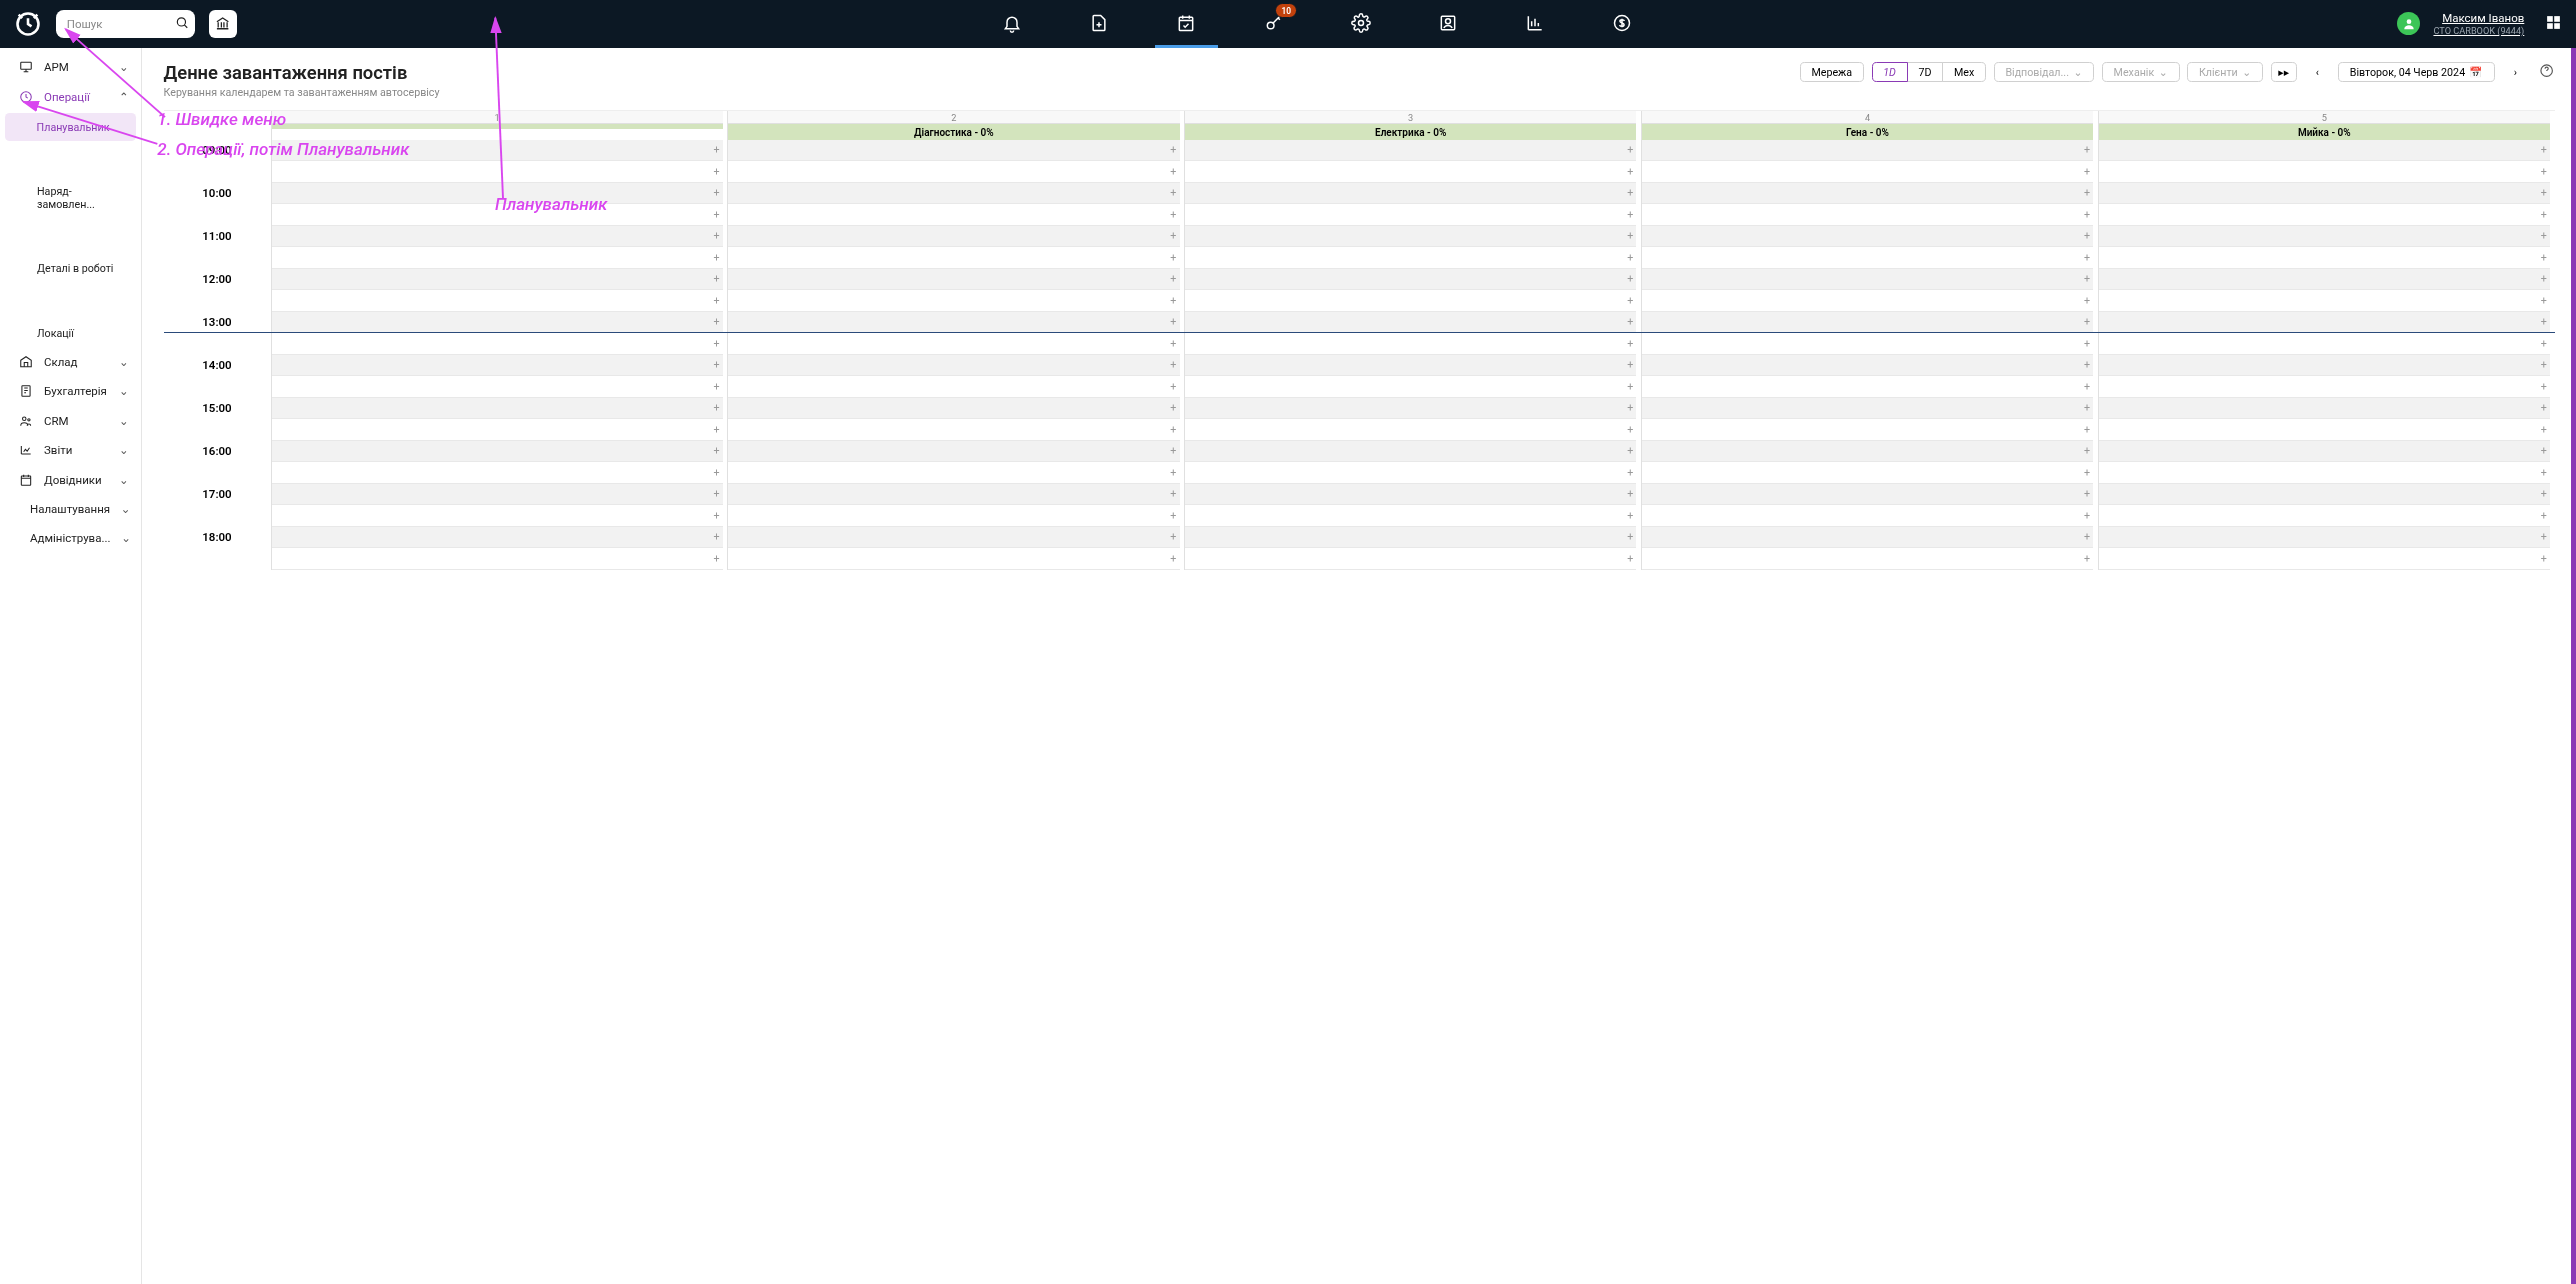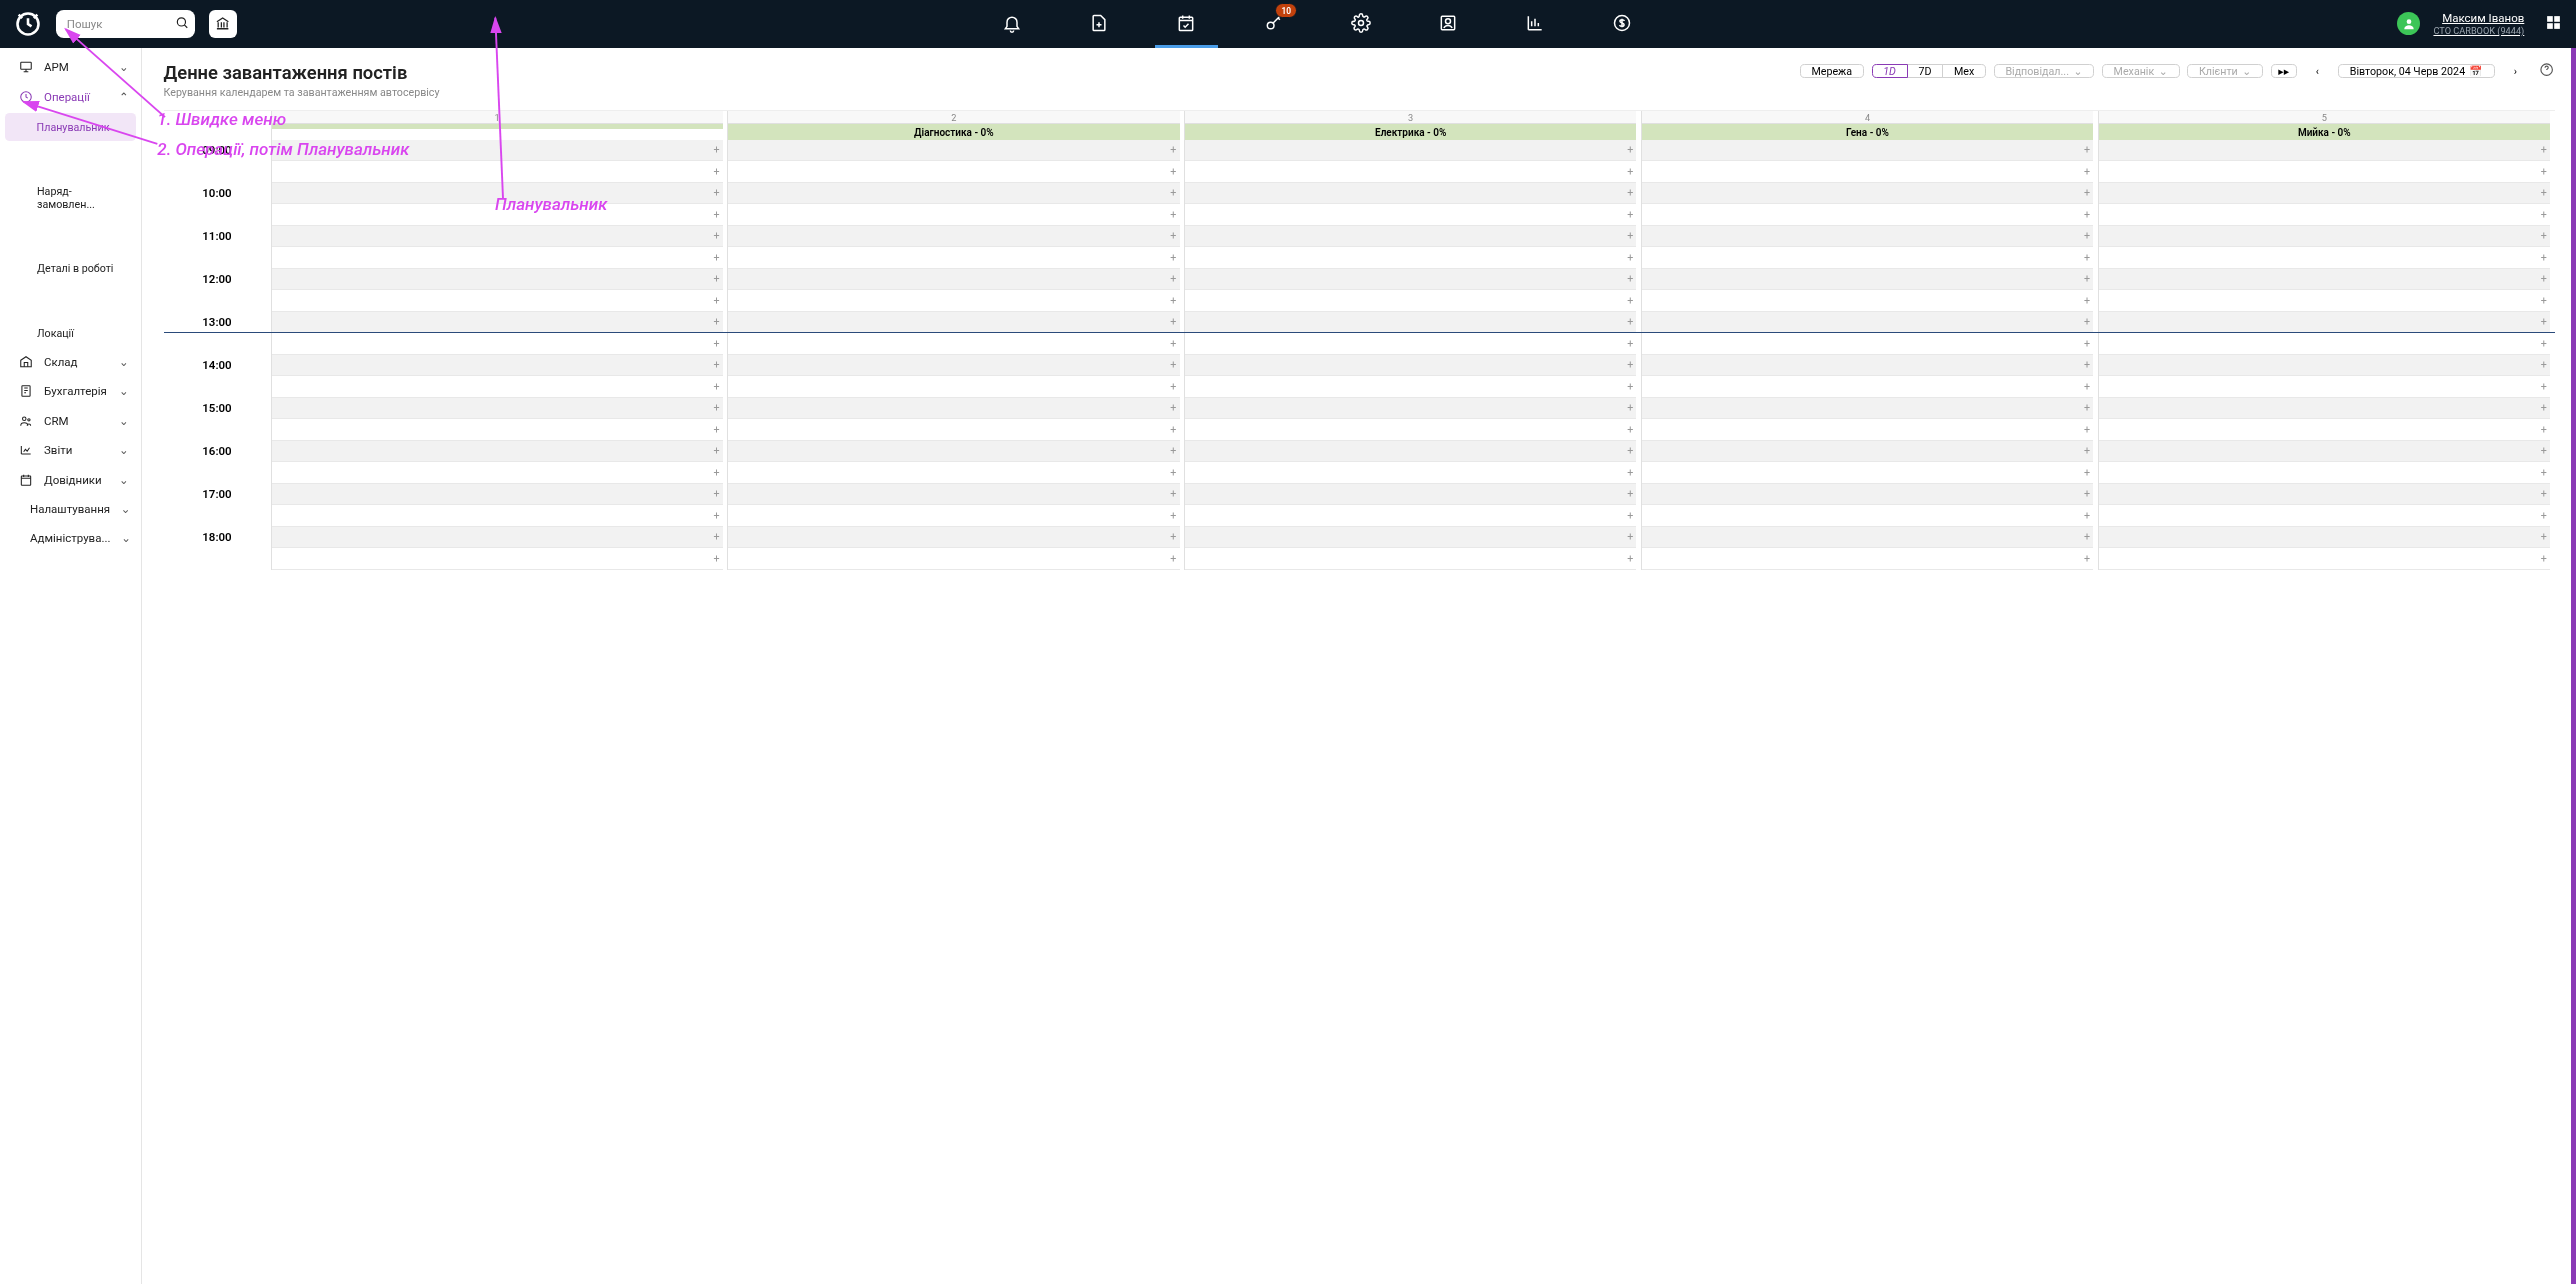--- a/index.html
+++ b/index.html
@@ -30,21 +30,21 @@
 .side-item.accent { color: #8a3ab5; }
 .side-sub { padding: 7.7px 12.3px 7.7px 37px; font-size: 10.7px; cursor: pointer; color: #222; margin-top: 36px; }
 .side-sub.active { background: #f2e6f7; color: #8a3ab5; border-radius: 4.6px; margin: 1.5px 4.6px; padding-left: 32px; }
 
 .main { flex: 1; display: flex; flex-direction: column; background: #fff; position: relative; }
 .main-inner { padding: 14px 21.5px 0 21.5px; display: flex; flex-direction: column; height: 100%; }
 .page-header { display: flex; align-items: flex-start; justify-content: space-between; margin-bottom: 10.7px; gap: 28px; }
 .page-title { font-size: 18.4px; font-weight: 600; color: #222; }
 .page-sub { font-size: 10.7px; color: #888; margin-top: 3.1px; }
 .toolbar { display: flex; align-items: center; gap: 7.7px; }
-.btn { height: 14px; padding: 0 10.7px; border: 0.8px solid #d0d0d0; background: #fff; border-radius: 4.6px; font-size: 10.7px; cursor: pointer; display: inline-flex; align-items: center; gap: 4.6px; }
+.btn { height: 20px; padding: 0 10.7px; border: 0.8px solid #d0d0d0; background: #fff; border-radius: 4.6px; font-size: 10.7px; cursor: pointer; display: inline-flex; align-items: center; gap: 4.6px; }
 .btn-group { display: inline-flex; }
 .btn-group .btn { border-radius: 0; margin-left: -0.8px; }
 .btn-group .btn:first-child { border-radius: 4.6px 0 0 4.6px; margin-left: 0; font-style: italic; }
 .btn-group .btn:last-child { border-radius: 0 4.6px 4.6px 0; }
 .btn.active { color: #8a3ab5; border-color: #8a3ab5; z-index: 1; position: relative; }
 .select-like { color: #aaa; }
 .nav-btn { width: 26px; padding: 0; justify-content: center; }
 .date-btn { font-size: 10.7px; }
 .help-icon { color: #555; cursor: pointer; margin-left: 3.1px; }
 

